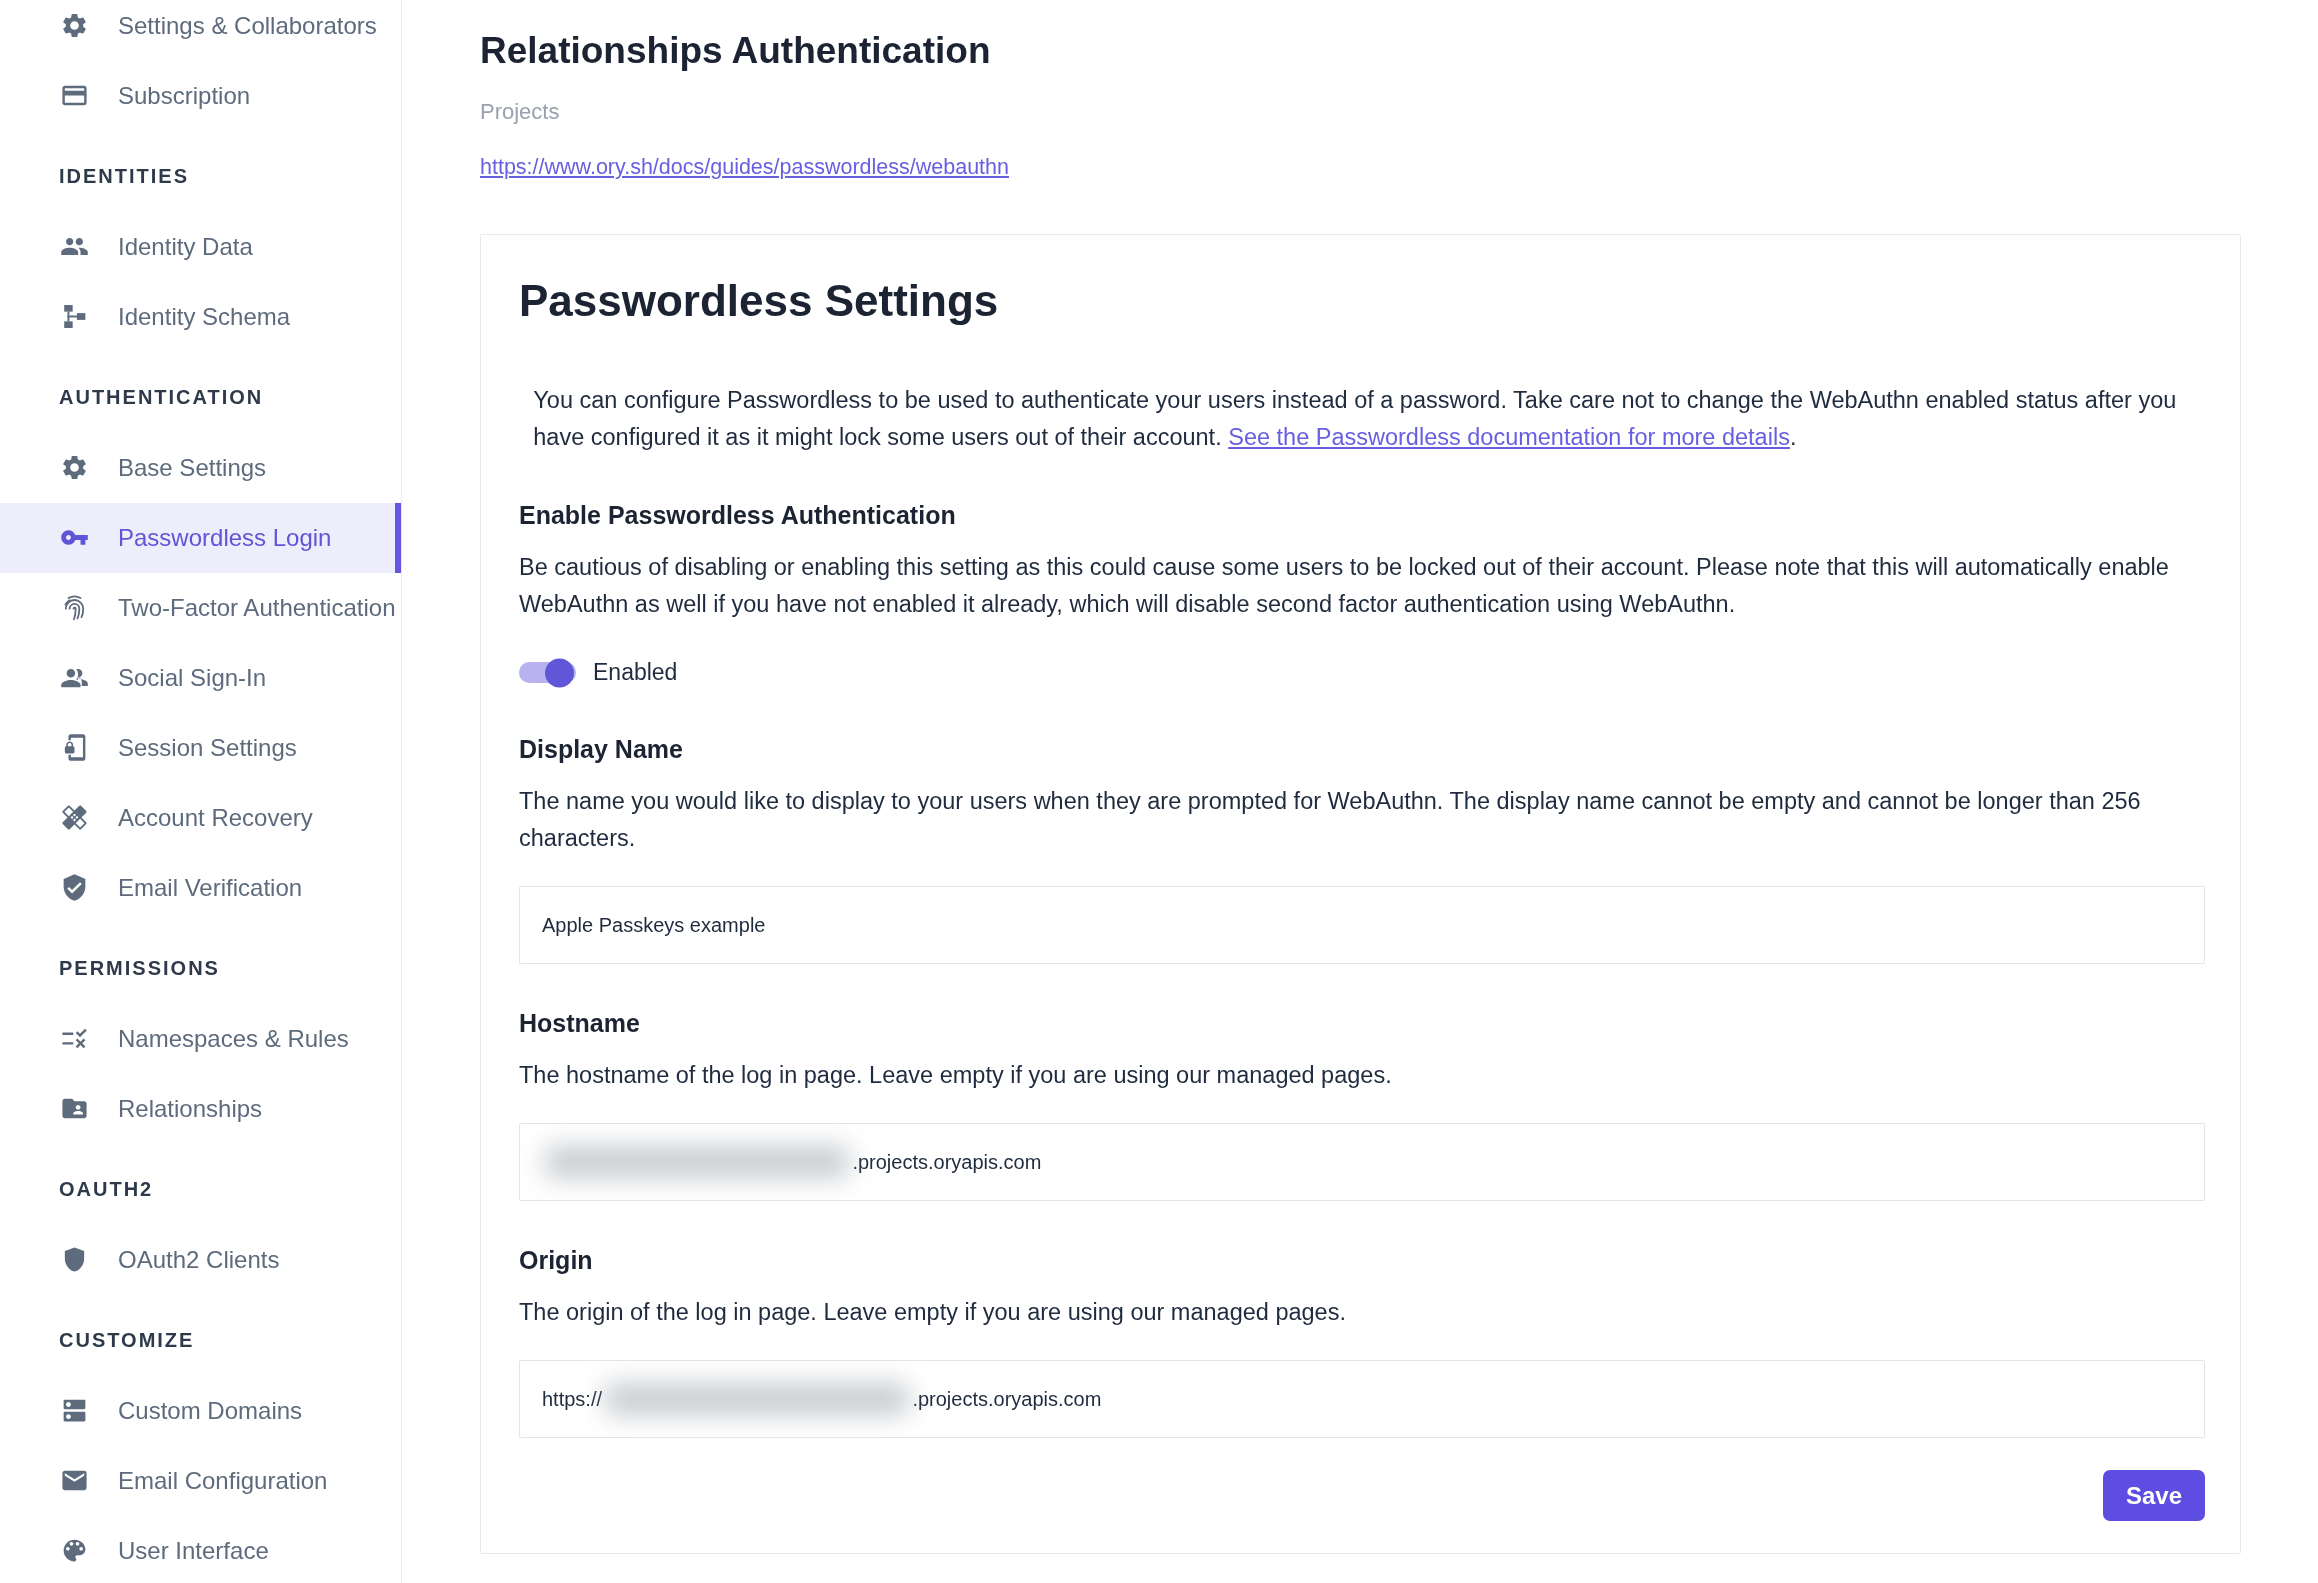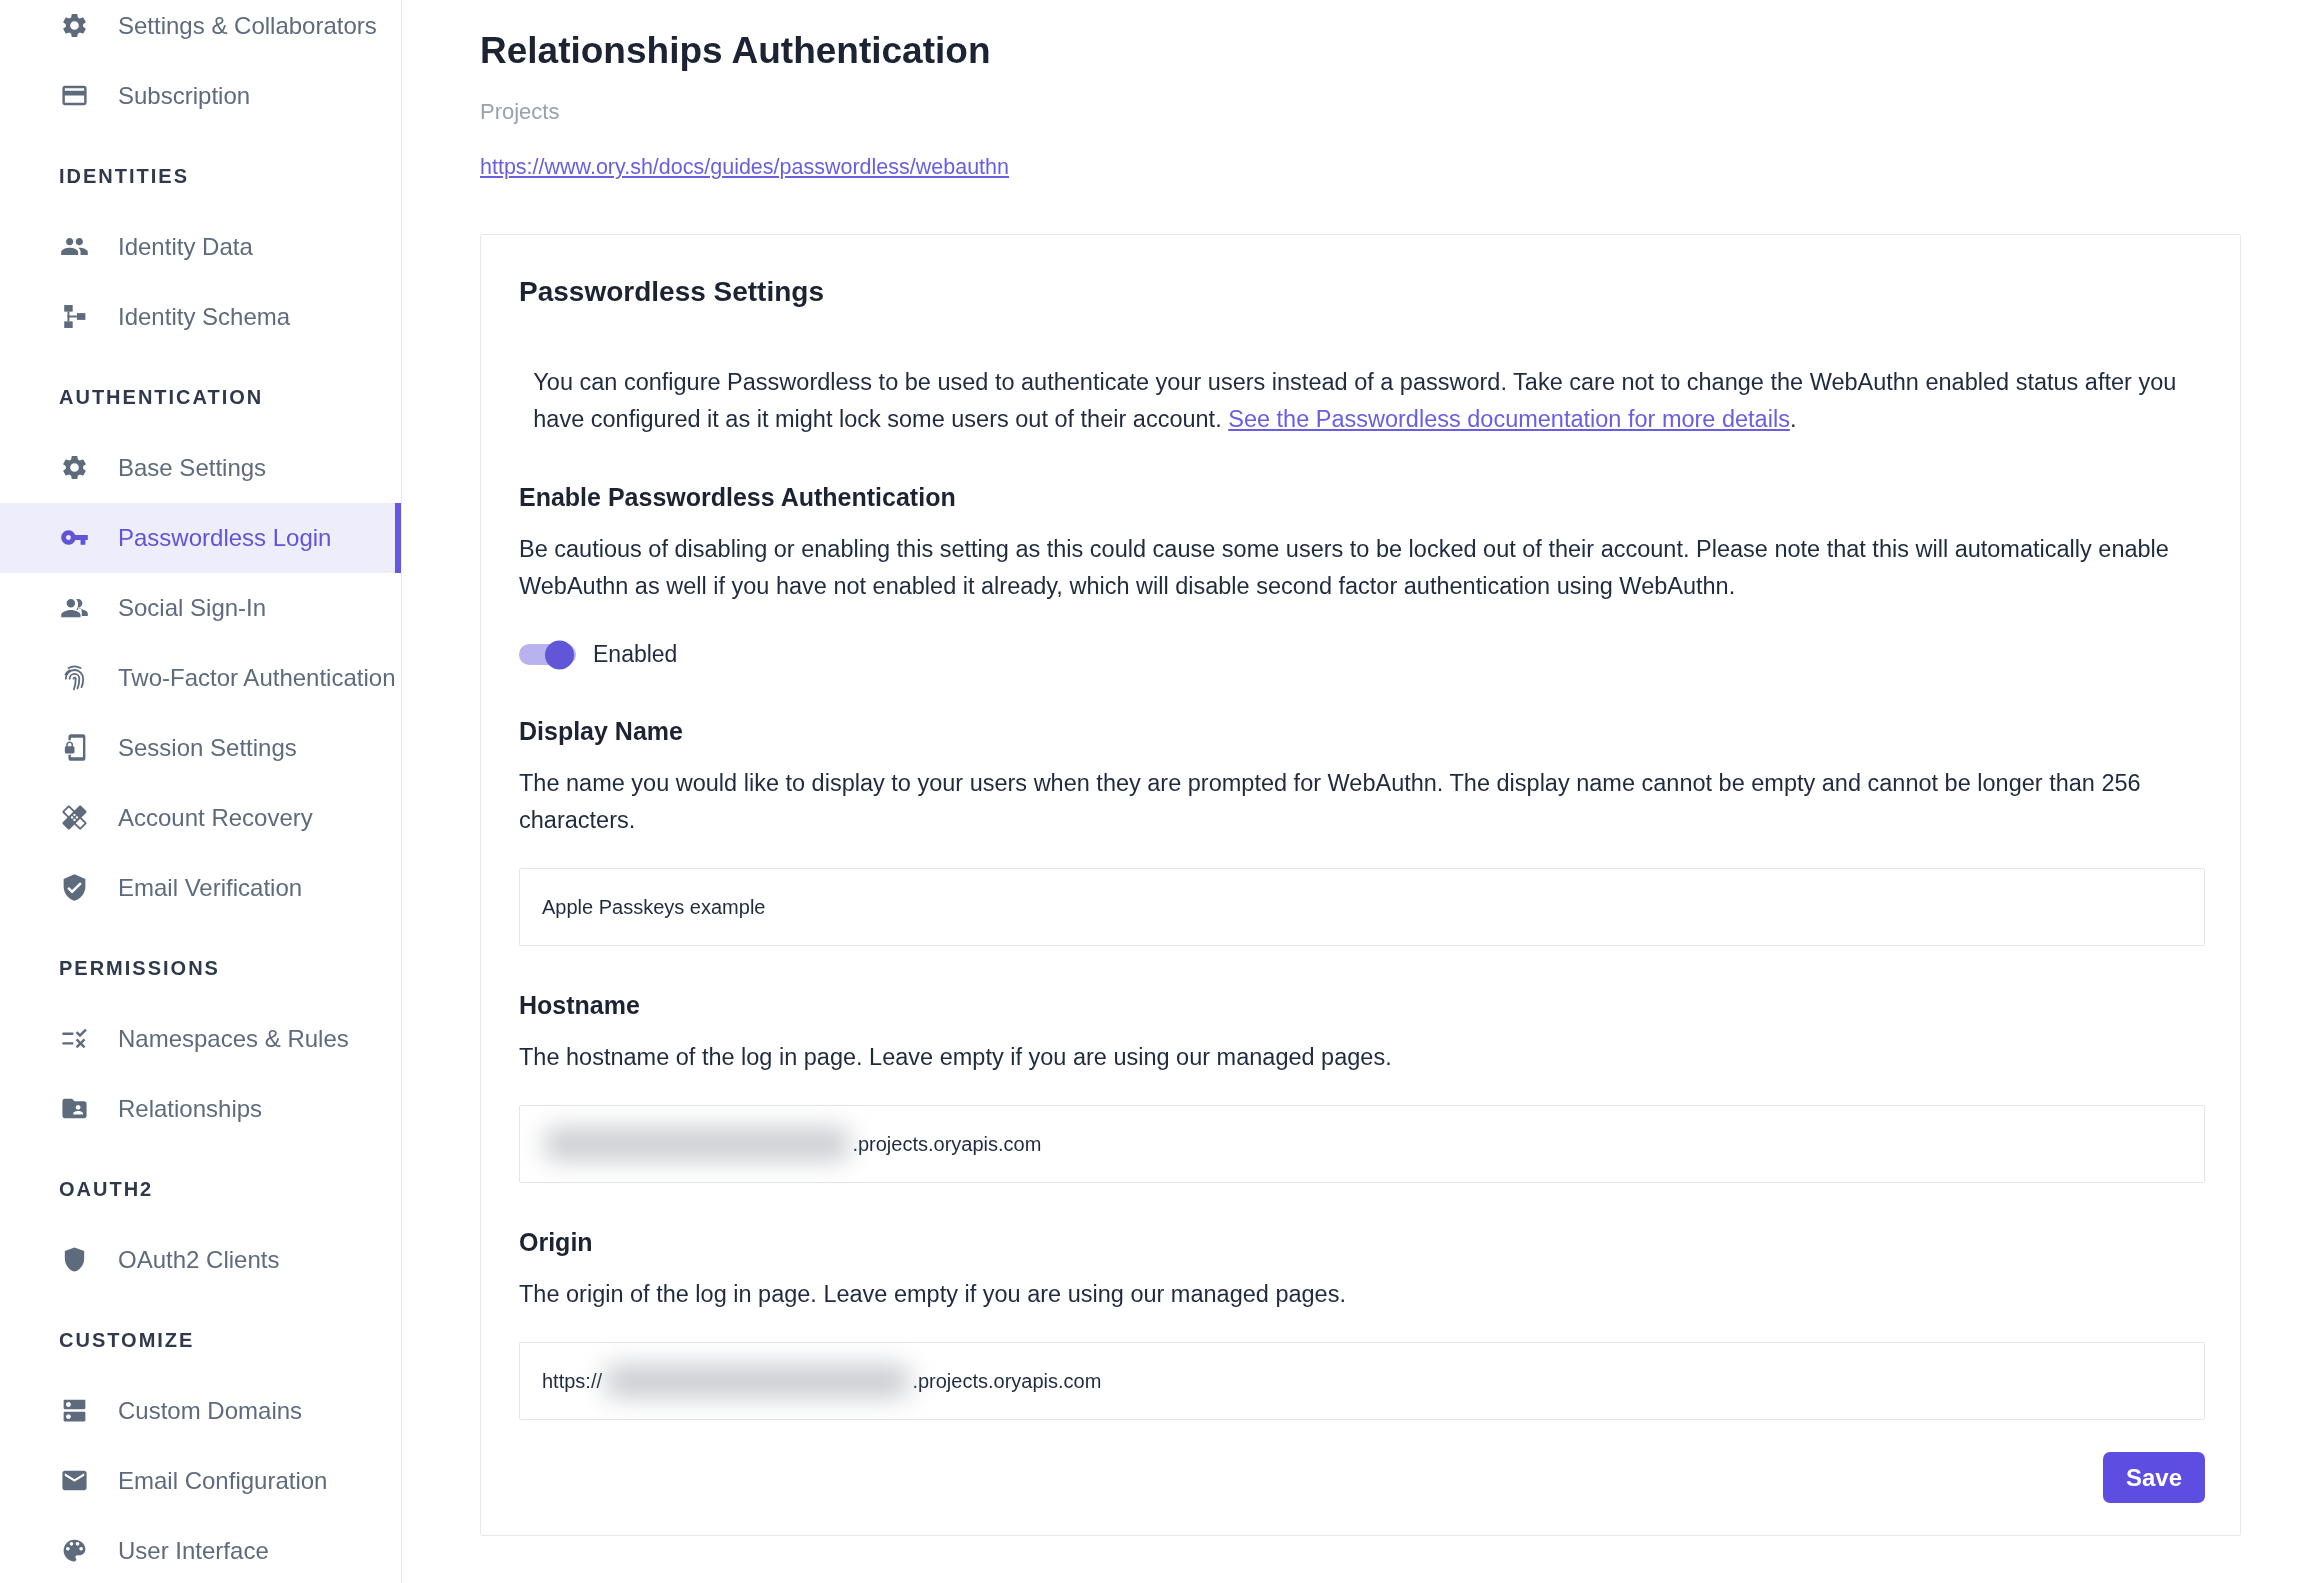--- a/index.html
+++ b/index.html
@@ -42,21 +42,21 @@
   .breadcrumb { margin-top:27px; font-size:22px; color:#98a1ad; }
   .doc-link-row { margin-top:30px; }
   .doc-link { font-size:21.5px; color:#675fe0; text-decoration:underline; cursor:pointer; }
 
   
   .card {
     margin-top:54px; width:100%;
     border:1.6px solid #e7e9ed; background:#fff; border-radius:1.6px;
     padding:0 35px 32px 38px;
   }
-  .card-heading { margin:41px 0 0 0; font-size:28px; font-weight:700; color:#1c2434; }
+  .card-heading { margin:41px 0 0 0; font-size:44px; font-weight:700; color:#1c2434; }
   .intro {
     margin:56px 0 0 14.3px; max-width:1658px;
     font-size:23.5px; line-height:37px; color:#1f2b3e;
   }
   .link { color:#675fe0; text-decoration:underline; cursor:pointer; }
   .section-label { margin:45px 0 0 0; font-size:25px; font-weight:700; color:#1c2434; }
   .desc {
     margin:19px 0 0 0; max-width:1678px;
     font-size:23.5px; line-height:37px; color:#1f2b3e;
   }
@@ -153,43 +153,43 @@
         <span class="nav-icon">
           <svg viewBox="0 0 24 24" fill="currentColor">
               <path d="M12.65 10C11.83 7.67 9.61 6 7 6c-3.31 0-6 2.69-6 6s2.69 6 6 6c2.61 0 4.83-1.67 5.65-4H17v4h4v-4h2v-4H12.65zM7 14c-1.1 0-2-.9-2-2s.9-2 2-2 2 .9 2 2-.9 2-2 2z"></path>
             </svg>
         </span>
         <span class="nav-label">Passwordless Login</span>
       </div>
 
       <div class="nav-item">
         <span class="nav-icon">
-          <svg viewBox="0 0 24 24" fill="currentColor">
-              <path d="M9 12c1.93 0 3.5-1.57 3.5-3.5S10.93 5 9 5 5.5 6.57 5.5 8.5 7.07 12 9 12zm0 2c-2.67 0-8 1.34-8 4v2h16v-2c0-2.66-5.33-4-8-4zm7.04-1.96c1.16.84 1.96 1.96 1.96 3.46V19h5v-2c0-2.04-3.39-3.42-6.96-3.96zM15 12c1.93 0 3.5-1.57 3.5-3.5S16.93 5 15 5c-.54 0-1.04.13-1.5.35.95 1.12 1.5 2.58 1.5 4.15s-.55 3.03-1.5 4.15c.46.22.96.35 1.5.35z"></path>
-            </svg>
-        </span>
-        <span class="nav-label">Social Sign-In</span>
-      </div>
-
-      <div class="nav-item">
-        <span class="nav-icon">
           <svg viewBox="0 0 24 24" fill="none" stroke="currentColor" stroke-width="1.5" stroke-linecap="round">
               <path d="M7 4.2a10 10 0 0 1 10 0"></path>
               <path d="M4.8 13a7.2 7.2 0 0 1 14.4 0c0 2.6-.4 5.1-1.4 7"></path>
               <path d="M8 13a4 4 0 0 1 8 0c0 3-.5 5.6-1.5 8"></path>
               <path d="M11.2 13a.9.9 0 0 1 1.8 0c0 3.4-.5 6.2-1.5 8.7"></path>
               <path d="M4.5 9.5A9.3 9.3 0 0 1 8 6"></path>
             </svg>
         </span>
         <span class="nav-label">Two-Factor Authentication</span>
       </div>
 
       <div class="nav-item">
         <span class="nav-icon">
           <svg viewBox="0 0 24 24" fill="currentColor">
+              <path d="M9 12c1.93 0 3.5-1.57 3.5-3.5S10.93 5 9 5 5.5 6.57 5.5 8.5 7.07 12 9 12zm0 2c-2.67 0-8 1.34-8 4v2h16v-2c0-2.66-5.33-4-8-4zm7.04-1.96c1.16.84 1.96 1.96 1.96 3.46V19h5v-2c0-2.04-3.39-3.42-6.96-3.96zM15 12c1.93 0 3.5-1.57 3.5-3.5S16.93 5 15 5c-.54 0-1.04.13-1.5.35.95 1.12 1.5 2.58 1.5 4.15s-.55 3.03-1.5 4.15c.46.22.96.35 1.5.35z"></path>
+            </svg>
+        </span>
+        <span class="nav-label">Social Sign-In</span>
+      </div>
+
+      <div class="nav-item">
+        <span class="nav-icon">
+          <svg viewBox="0 0 24 24" fill="currentColor">
               <path d="M19 1H9c-1.1 0-2 .9-2 2v3h2V4h10v16H9v-2H7v3c0 1.1.9 2 2 2h10c1.1 0 2-.9 2-2V3c0-1.1-.9-2-2-2zm-8.2 10V9.5C10.8 8.1 9.4 7 8 7S5.2 8.1 5.2 9.5V11c-.6 0-1.2.6-1.2 1.2v3.5c0 .7.6 1.3 1.2 1.3h5.5c.7 0 1.3-.6 1.3-1.2v-3.5c0-.7-.6-1.3-1.2-1.3zm-1.3 0h-3V9.5c0-.8.7-1.3 1.5-1.3s1.5.5 1.5 1.3V11z"></path>
             </svg>
         </span>
         <span class="nav-label">Session Settings</span>
       </div>
 
       <div class="nav-item">
         <span class="nav-icon">
           <svg viewBox="0 0 24 24" fill="currentColor">
               <path d="M17.73 12.02l3.98-3.98c.39-.39.39-1.02 0-1.41l-4.34-4.34c-.39-.39-1.02-.39-1.41 0l-3.98 3.98L8 2.29C7.8 2.1 7.55 2 7.29 2c-.25 0-.51.1-.7.29L2.25 6.63c-.39.39-.39 1.02 0 1.41l3.98 3.98L2.25 16c-.39.39-.39 1.02 0 1.41l4.34 4.34c.39.39 1.02.39 1.41 0l3.98-3.98 3.98 3.98c.2.2.45.29.71.29.26 0 .51-.1.71-.29l4.34-4.34c.39-.39.39-1.02 0-1.41l-3.99-3.98zM12 9c.55 0 1 .45 1 1s-.45 1-1 1-1-.45-1-1 .45-1 1-1zm-4.71 1.96L3.66 7.34l3.63-3.63 3.62 3.62-3.62 3.63zM10 13c-.55 0-1-.45-1-1s.45-1 1-1 1 .45 1 1-.45 1-1 1zm2 2c-.55 0-1-.45-1-1s.45-1 1-1 1 .45 1 1-.45 1-1 1zm2-4c.55 0 1 .45 1 1s-.45 1-1 1-1-.45-1-1 .45-1 1-1zm2.66 9.34l-3.63-3.62 3.63-3.63 3.62 3.62-3.62 3.63z"></path>

